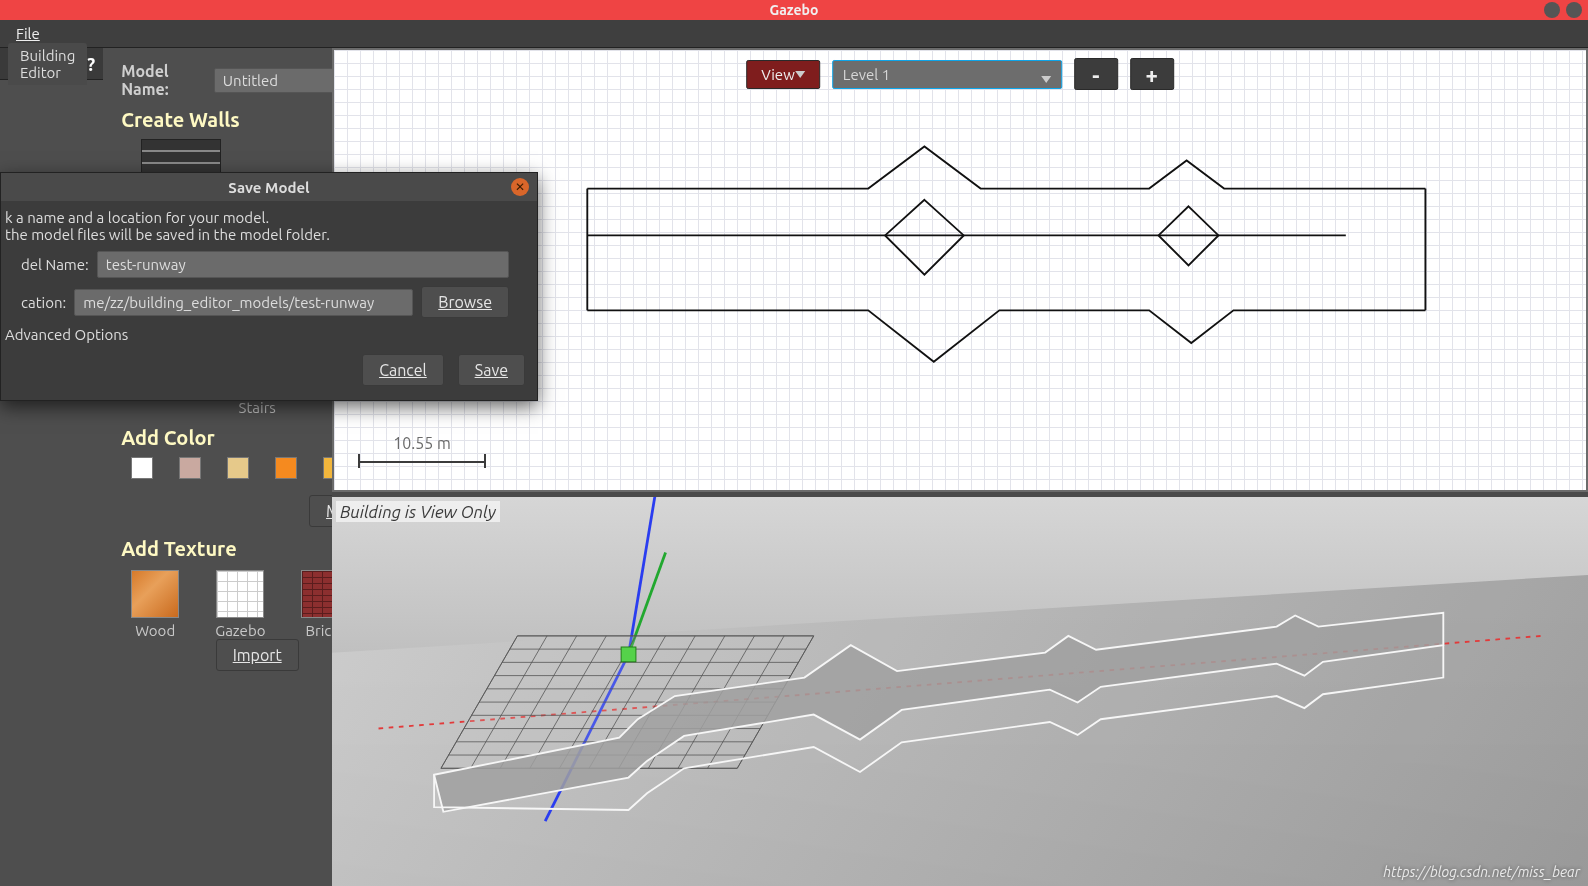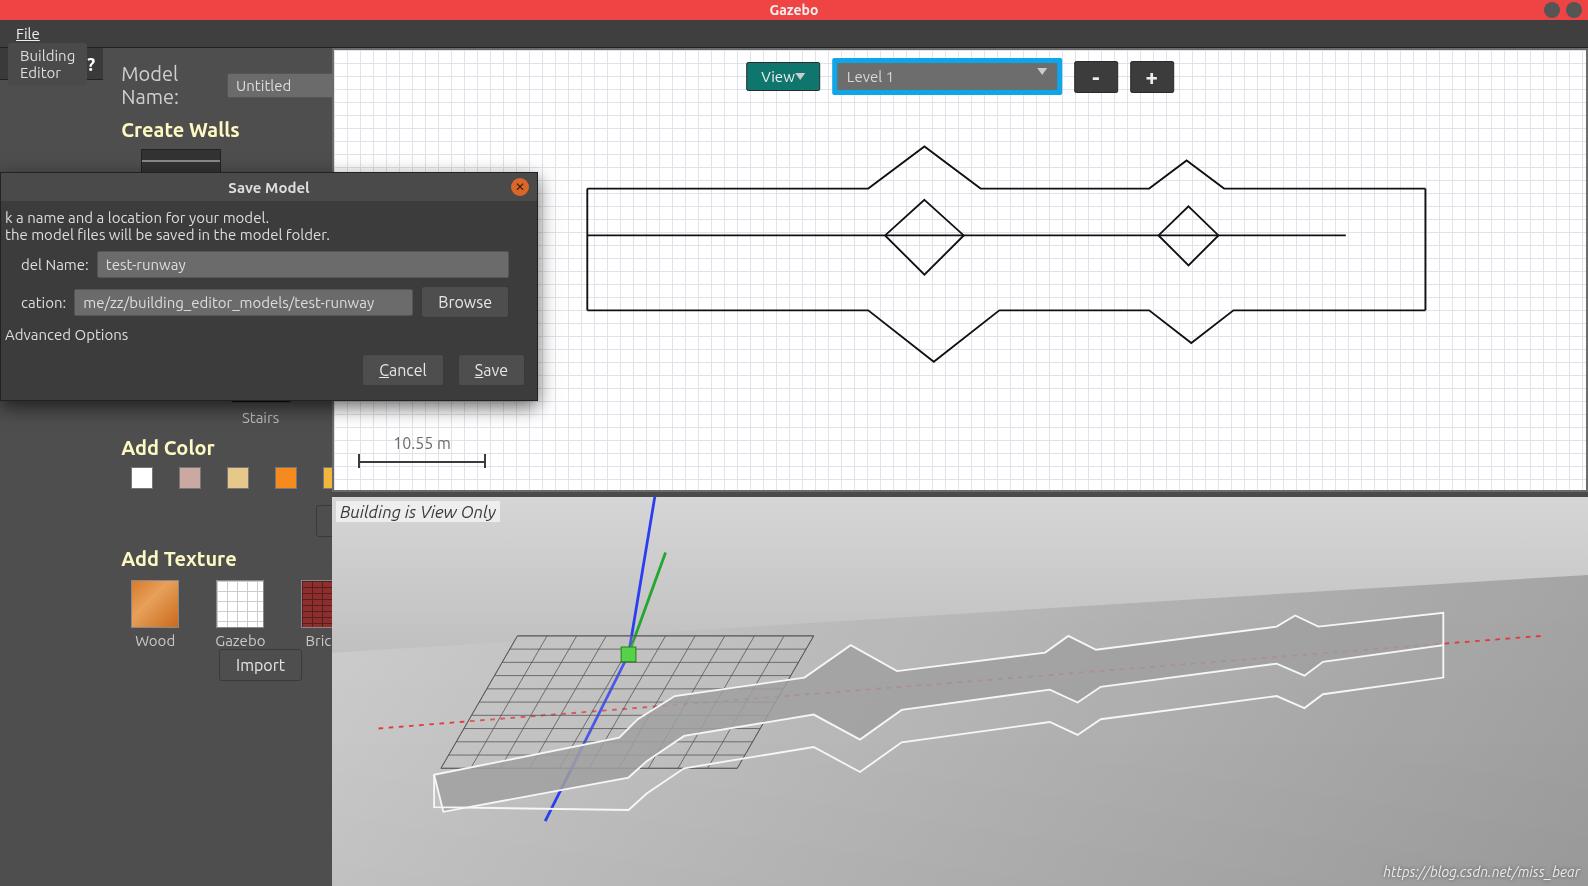--- a/index.html
+++ b/index.html
@@ -18,62 +18,62 @@
 
 
 .main { display:flex; height: calc(100% - 48px); }
 .sidebar { width:332px; background: rgba(80,80,80,0.95); position:relative; display:flex; flex-direction:row; }
 .tabrow { display:flex; align-items:center; justify-content:space-between; background:#3a3a3a; height:32px; padding:0 8px; border-bottom:1px solid #222; }
 .tab { background:#4a4a4a; color:#ddd; padding:4px 12px; font-size:15px; border-top-left-radius:3px; border-top-right-radius:3px; }
 .help { color:#fff; font-weight:700; font-size:18px; }
 
 .sidebar-body { padding:14px 18px 18px 18px; color:#ddd; }
 .row { display:flex; align-items:center; gap:10px; margin-bottom:10px; }
-.lbl { font-size:20px; color:#cfcfcf; }
+.lbl { font-size:16px; color:#cfcfcf;font-weight:bold; }
 .textinput { background:#6b6b6b; border:1px solid #555; color:#ddd; padding:3px 8px; font-size:15px; border-radius:2px; min-width:120px; }
 .sec-title { font-size:20px; color:#fef9c3; margin:10px 0 8px 0; font-weight:600; }
 
 .brick-icon { width:80px; height:34px; background:#333; border:1px solid #222; position:relative; }
 .brick-icon::before, .brick-icon::after { content:""; position:absolute; left:0; right:0; border-top:2px solid #888; }
 .brick-icon::before { top:10px; }
 .brick-icon::after { top:22px; }
 
 .stairs-icon { width:60px; height:40px; position:relative; margin:0 auto; }
 .stairs-icon .step { position:absolute; height:8px; background:#111; border:1px solid #444; }
 .stairs-icon .s1 { width:60px; bottom:0; left:0; }
 .stairs-icon .s2 { width:48px; bottom:10px; left:6px; }
 .stairs-icon .s3 { width:36px; bottom:20px; left:12px; }
 .stairs-icon .s4 { width:24px; bottom:30px; left:18px; }
 .icon-caption { text-align:center; color:#bdbdbd; font-size:15px; margin-top:6px; }
 
 .color-row { display:flex; gap:26px; margin:8px 0 0 10px; }
 .swatch { width:22px; height:22px; border:1px solid #777; cursor:pointer; }
 
-.btn { background:#4e4e4e; color:#e6e6e6; border:1px solid #3a3a3a; padding:6px 16px; font-size:16px; border-radius:3px; cursor:pointer; }
+.btn { background:#4e4e4e; color:#e6e6e6; border:1px solid #3a3a3a; padding:6px 16px; font-size:16px; border-radius:3px; cursor:pointer;text-decoration:underline; }
 
 .texture-row { display:flex; gap:36px; margin:10px 0 0 10px; }
 .tx { text-align:center; }
 .tx .thumb { width:48px; height:48px; border:1px solid #888; margin:0 auto 4px auto; }
 .tx .thumb.wood { background: linear-gradient(135deg,#d77a2a,#e8a05a 40%,#c96a1e); }
 .tx .thumb.tiles { background:#fff; background-image: linear-gradient(#ccc 1px, transparent 1px), linear-gradient(90deg,#ccc 1px, transparent 1px); background-size:10px 10px; }
 .tx .thumb.bricks { background:#8c2f2f; background-image: linear-gradient(#5a1d1d 1px, transparent 1px), linear-gradient(90deg,#5a1d1d 1px, transparent 1px); background-size:10px 6px; }
 .tx .cap { color:#c8c8c8; font-size:15px; }
 
 
 .canvaswrap { flex:1; display:flex; flex-direction:column; background:#aaa; position:relative; }
 .plan { flex:0 0 53%; background:#fff; position:relative; border:2px solid #6b6b6b; }
 .plan-grid { position:absolute; inset:0;
   background-image:
     linear-gradient(#e2e3ea 1px, transparent 1px),
     linear-gradient(90deg,#e2e3ea 1px, transparent 1px);
   background-size: 13px 13px;
 }
 .plan-toolbar { position:absolute; top:8px; left:50%; transform:translateX(-50%); display:flex; gap:12px; align-items:center; }
-.dark-btn { background:#0f766e; color:#eee; border:1px solid #2a2a2a; padding:5px 14px; font-size:15px; border-radius:2px; display:flex; align-items:center; gap:0; cursor:pointer; }
-.dropdown { background:#6d6d6d; color:#d7d7d7; border:5px solid #0ea5e9; padding:5px 10px; font-size:15px; min-width:230px; border-radius:2px; display:flex; justify-content:space-between; align-items:flex-start; cursor:pointer; }
+.dark-btn { background:#7f1d1d; color:#eee; border:1px solid #2a2a2a; padding:5px 14px; font-size:15px; border-radius:2px; display:flex; align-items:center; gap:0; cursor:pointer; }
+.dropdown { background:#6d6d6d; color:#d7d7d7; border:1px solid #0ea5e9; padding:5px 10px; font-size:15px; min-width:230px; border-radius:2px; display:flex; justify-content:space-between; align-items:flex-end; cursor:pointer; }
 .tri { width:0; height:0; border-left:5px solid transparent; border-right:5px solid transparent; border-top:7px solid #ccc; display:inline-block; }
 .sq-btn { background:#3c3c3c; color:#eee; border:1px solid #2a2a2a; width:44px; height:32px; font-size:22px; font-weight:700; cursor:pointer; border-radius:2px; }
 
 .plan svg.drawing { position:absolute; inset:0; width:100%; height:100%; }
 
 .scale { position:absolute; left:24px; bottom:20px; display:flex; flex-direction:column; align-items:center; color:#6a6a6a; font-size:16px; }
 .scale .bar { width:128px; height:18px; position:relative; }
 .scale .bar::before { content:""; position:absolute; left:0; right:0; top:50%; border-top:2px solid #3b3b3b; }
 .scale .bar .tick { position:absolute; top:2px; bottom:2px; width:2px; background:#3b3b3b; }
 .scale .bar .t0 { left:0; }

